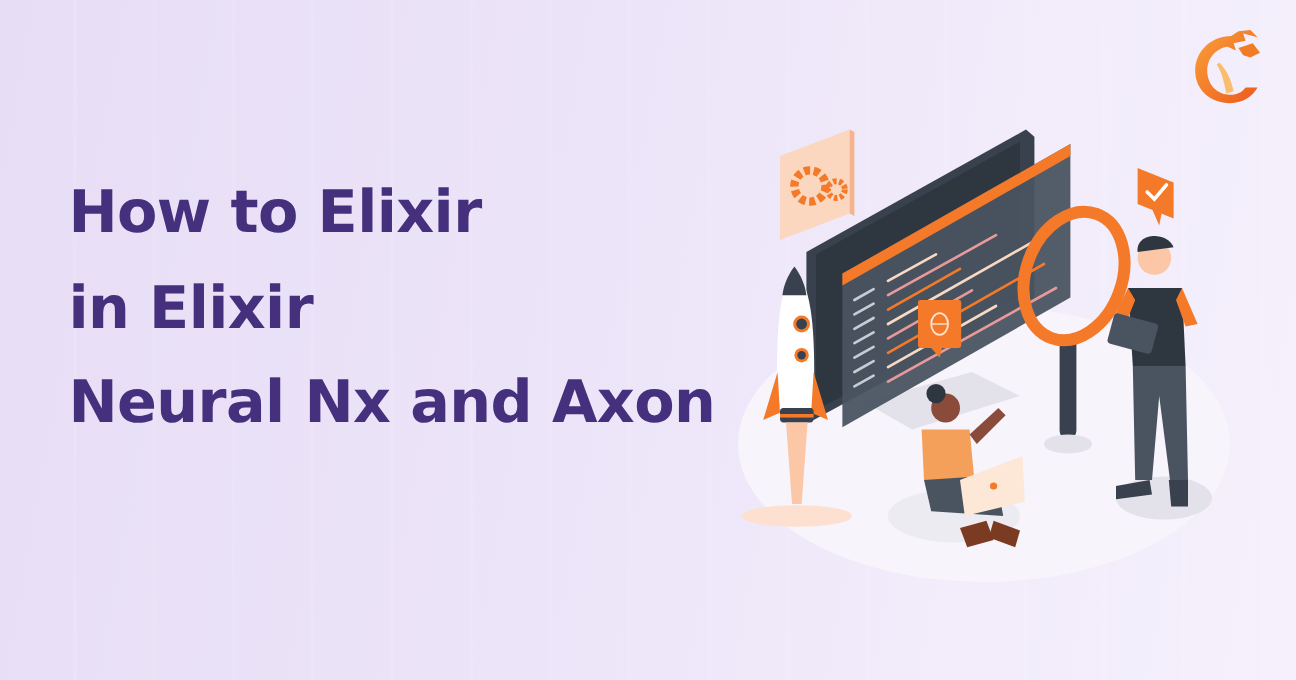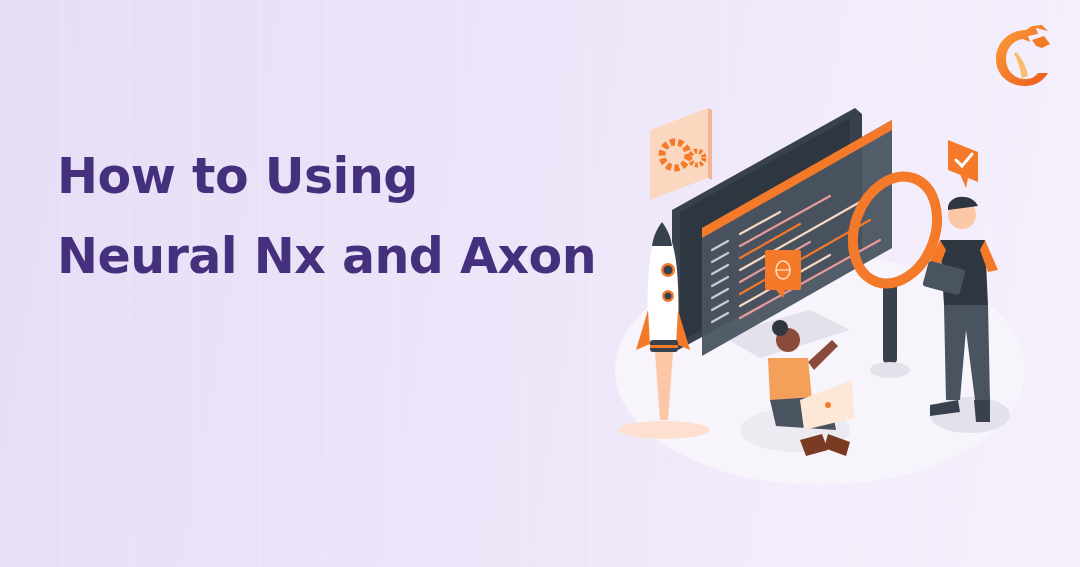--- a/index.html
+++ b/index.html
@@ -23,21 +23,22 @@
   .title span { display: block; white-space: nowrap; }
   .logo { position: absolute; left: 992px; top: 22px; width: 62px; height: 66px; }
   .illus { position: absolute; left: 600px; top: 100px; width: 460px; height: 400px; }
 </style>
 </head>
 <body>
 
 <div class="streaks"></div>
 
 <h1 class="title">
-  <span>How to Using</span>
+  <span>How to Elixir</span>
+  <span>in Elixir</span>
   <span>Neural Nx and Axon</span>
 </h1>
 
 <svg class="logo" viewBox="0 0 62 66">
   <defs>
     <linearGradient id="lg" x1="0" y1="0" x2="1" y2="1">
       <stop offset="0" stop-color="#f9a13a"></stop>
       <stop offset="1" stop-color="#ee5a1c"></stop>
     </linearGradient>
   </defs>

